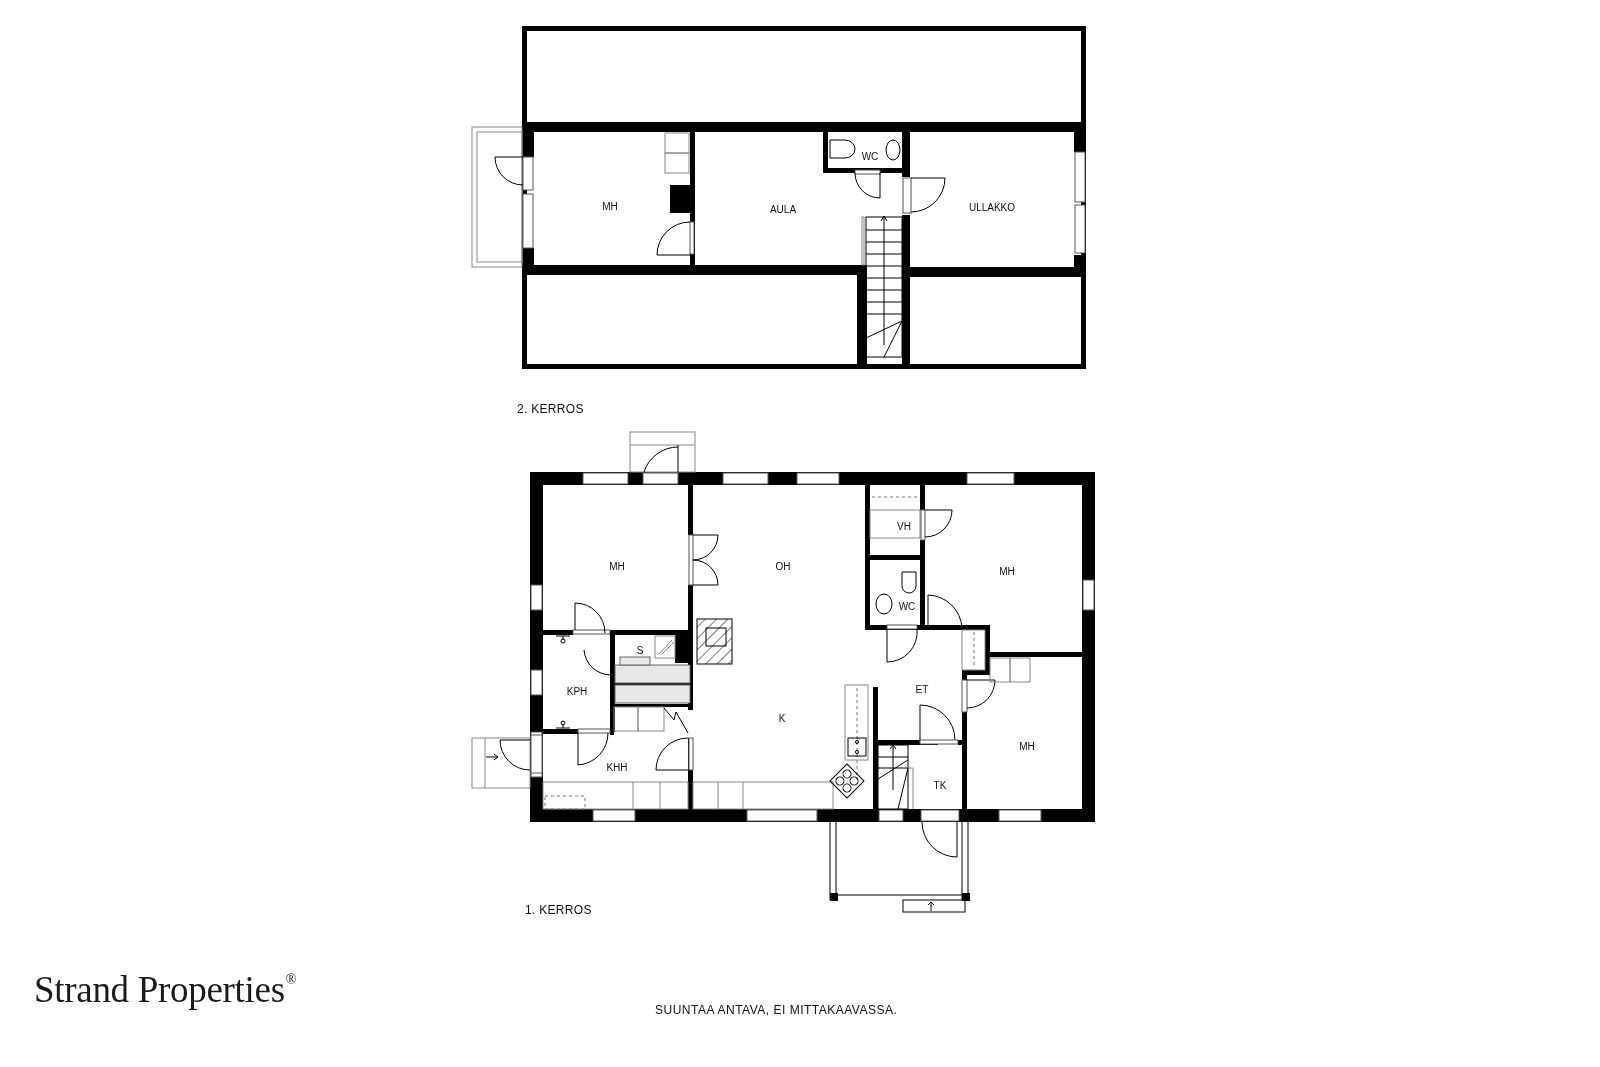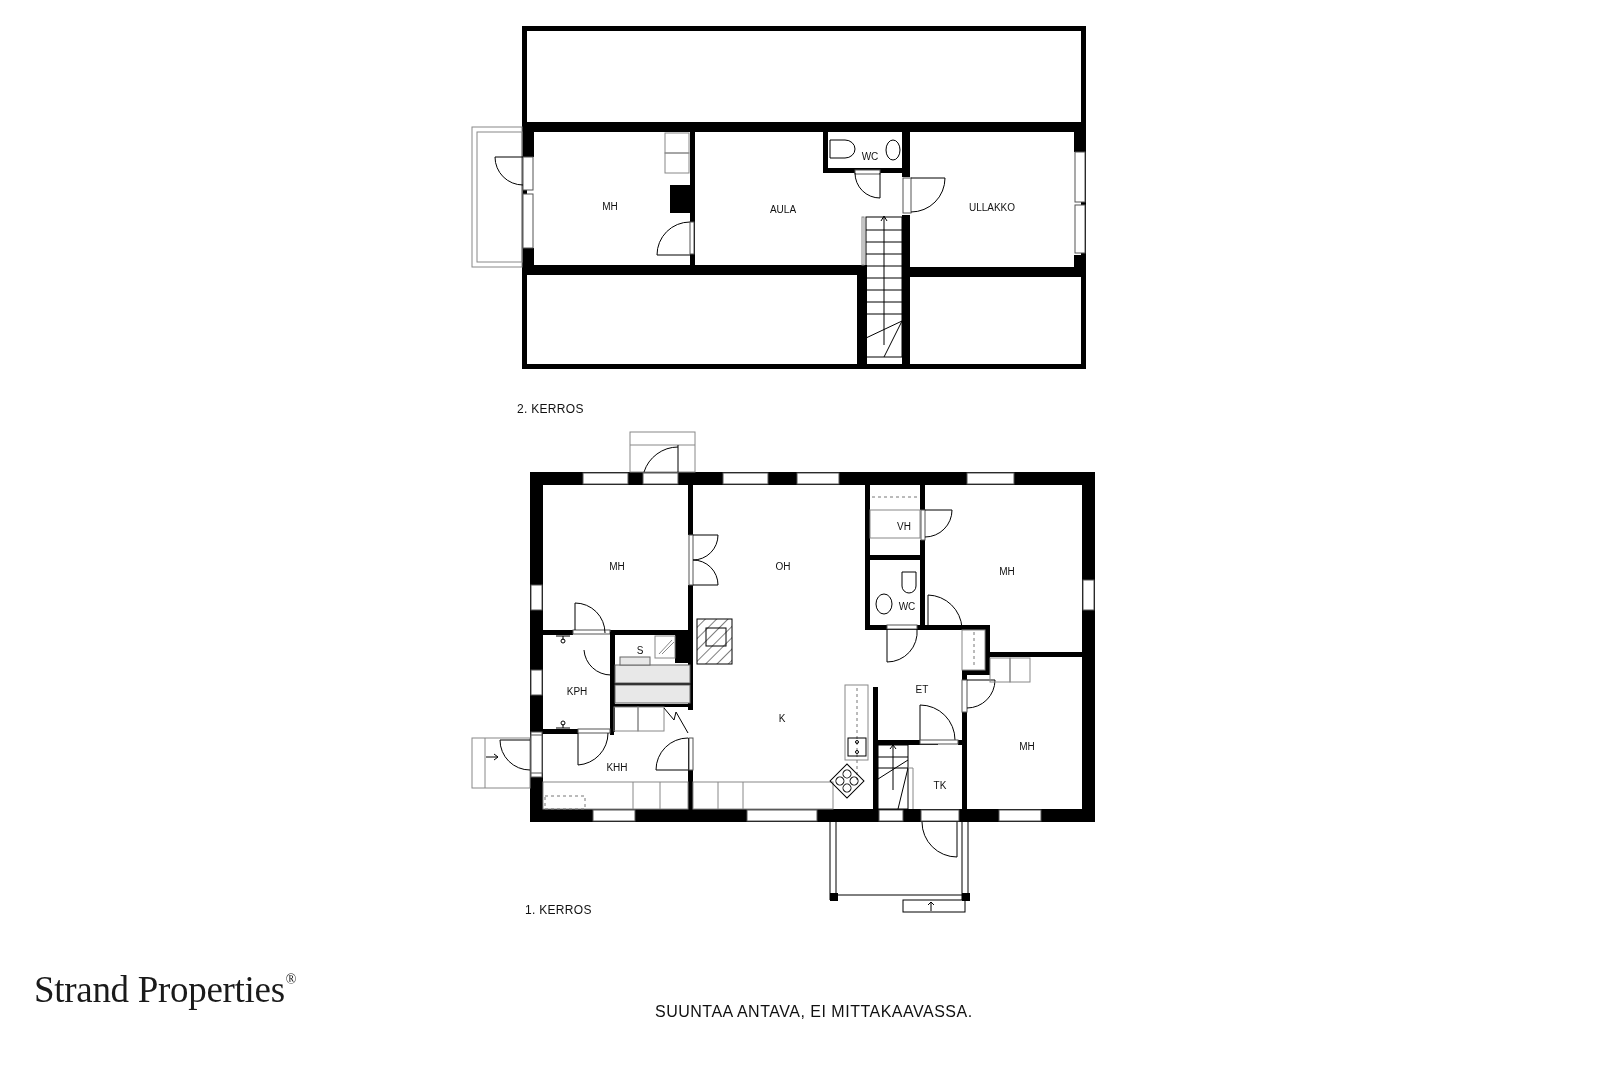--- a/index.html
+++ b/index.html
@@ -5,21 +5,21 @@
   html, body { margin:0; padding:0; background:#ffffff; }
   body { width:1600px; height:1067px; position:relative; overflow:hidden; font-family:"Liberation Sans", sans-serif; }
   #plan { position:absolute; left:0; top:0; width:1600px; height:1067px; }
   .wall { fill:#000; }
   .thin { fill:none; stroke:#000; stroke-width:1; }
   .grey { fill:none; stroke:#888; stroke-width:1; }
   .win { fill:#fff; stroke:#555; stroke-width:1; }
   .dash { fill:none; stroke:#777; stroke-width:1; stroke-dasharray:3 3; }
   .room-label { font-family:"Liberation Sans", sans-serif; font-size:10px; fill:#111; text-anchor:middle; dominant-baseline:middle; }
   .floor-label { position:absolute; font-family:"Liberation Sans", sans-serif; font-size:12px; color:#111; letter-spacing:0.3px; }
-  .disclaimer { position:absolute; left:655px; top:1003px; font-family:"Liberation Sans", sans-serif; font-size:16px; color:#111; letter-spacing:0.5px; }
+  .disclaimer { position:absolute; left:655px; top:1003px; font-family:"Liberation Sans", sans-serif; font-size:12px; color:#111; letter-spacing:0.5px; }
   .brand { position:absolute; left:34px; top:968px; font-family:Liberation Serif, serif; font-size:37px; color:#1a1a1a; letter-spacing:-0.3px; }
   .brand sup { font-size:14px; vertical-align:top; position:relative; top:4px; margin-left:1px; }
   .hatch { fill:url(#hatch); stroke:#000; stroke-width:1; }
   .shade { fill:#e8e8e8; stroke:#666; stroke-width:1; }
 </style>
 </head>
 <body>
 
 <svg id="plan" viewBox="0 0 1600 1067" xmlns="http://www.w3.org/2000/svg">
   <defs>

